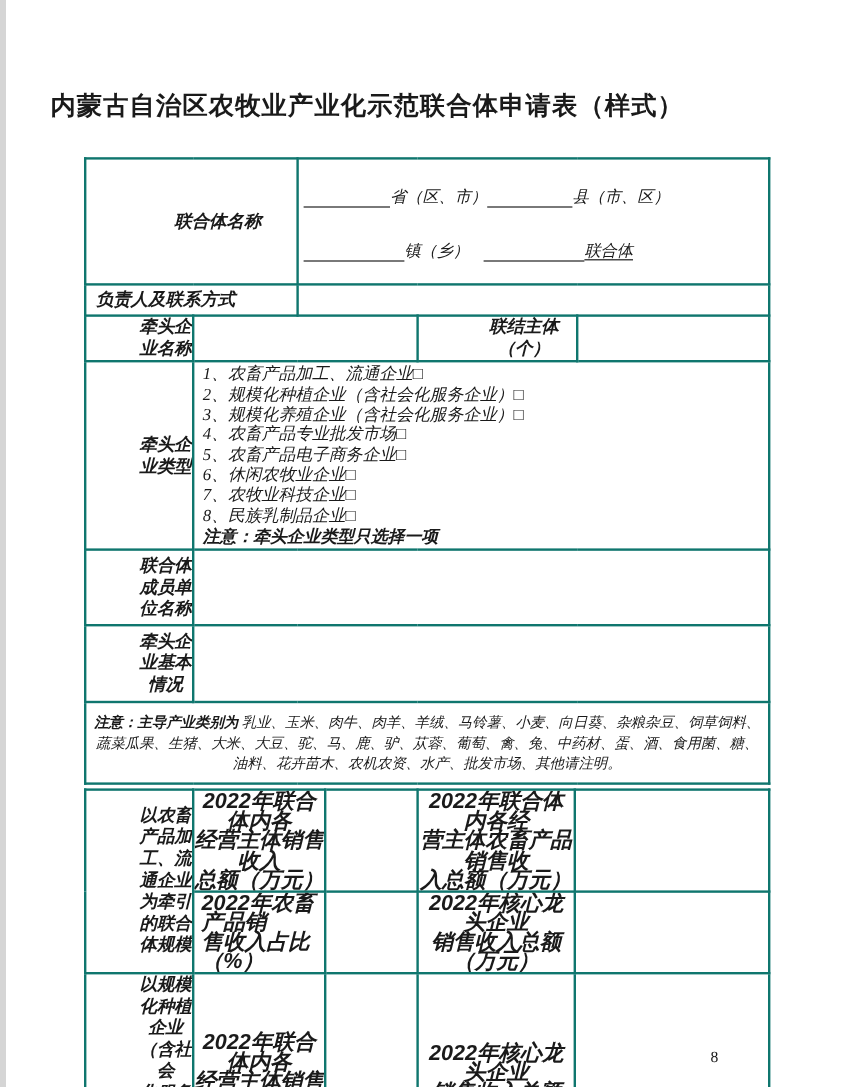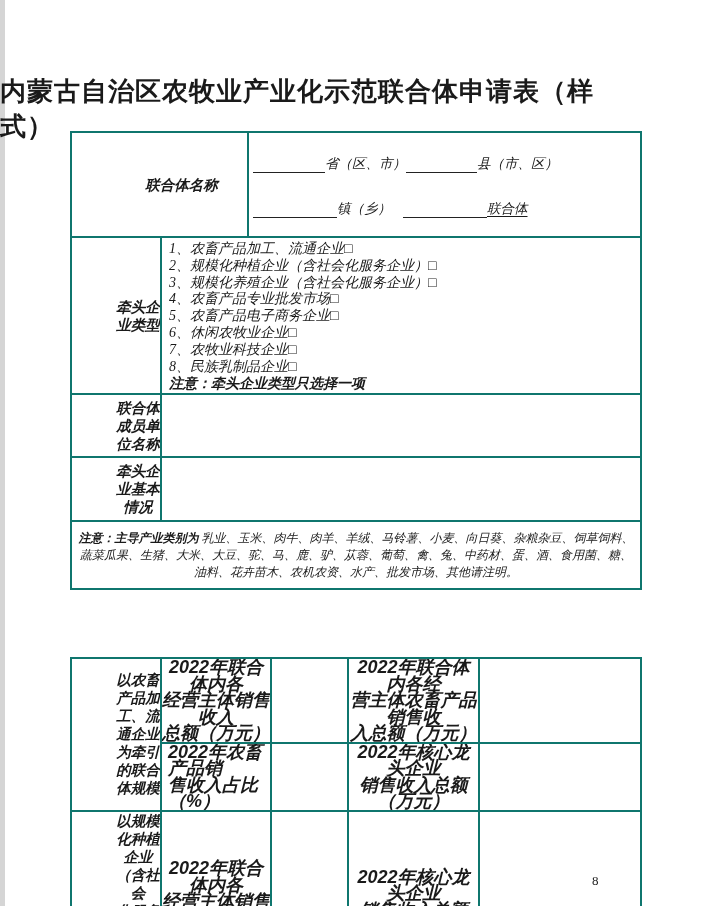--- a/index.html
+++ b/index.html
@@ -2,22 +2,22 @@
 <html><head>
 <meta charset="utf-8">
 <style>
   html,body{margin:0;padding:0;}
   body{
     width:708px;height:906px;background:#ffffff;position:relative;
     font-family:"Liberation Serif", serif;color:#1a1a1a;overflow:hidden;
   }
   .left-strip{position:absolute;left:0;top:0;width:5px;height:906px;background:#d5d5d5;}
   .title{
-    position:absolute;top:74px;left:0;width:612px;text-align:left;
-    font-family:"Liberation Serif", serif;font-weight:bold;font-size:26px;letter-spacing:1px;
+    position:absolute;top:74px;left:0;width:612px;text-align:center;
+    font-family:"Liberation Serif", serif;font-weight:bold;font-size:21px;letter-spacing:1px;
   }
   table.t{
     position:absolute;left:70px;border-collapse:collapse;table-layout:fixed;width:570px;
   }
   #t1{top:131px;}
   #t2{top:657px;}
   td{border:2px solid #0f766e;vertical-align:middle;padding:0;overflow:hidden;font-style:italic;}
   .lbl{
     font-family:"Liberation Sans", sans-serif;font-weight:bold;font-size:14.5px;
     text-align:center;line-height:18px;white-space:pre-line;padding-left:44px;
@@ -59,20 +59,30 @@
       <col style="width:133px">
       <col style="width:160px">
   </colgroup>
   <tbody>
       <tr>
     <td colspan="2" class="lbl" style="height:103px">联合体名称</td>
     <td colspan="3" class="namecell">
       <div class="nline"><span class="blank w72"></span><span>省（区、市）</span><span class="blank w71"></span><span>县（市、区）</span></div>
       <div class="nline nline2"><span class="blank w84"></span><span>镇（乡）</span><span class="blank w84 gapL"></span><span class="ul">联合体</span></div>
     </td>
+  </tr>
+  <tr>
+    <td colspan="2" class="lbl lblleft" style="height:24px">负责人及联系方式</td>
+    <td colspan="3"></td>
+  </tr>
+  <tr>
+    <td class="lbl" style="height:27px">牵头企业名称</td>
+    <td colspan="2"></td>
+    <td class="lbl">联结主体（个）</td>
+    <td></td>
   </tr>
   <tr>
     <td class="lbl" style="height:155px">牵头企业类型</td>
     <td colspan="4" class="list">
       <div class="item">1、农畜产品加工、流通企业□</div>
       <div class="item">2、规模化种植企业（含社会化服务企业）□</div>
       <div class="item">3、规模化养殖企业（含社会化服务企业）□</div>
       <div class="item">4、农畜产品专业批发市场□</div>
       <div class="item">5、农畜产品电子商务企业□</div>
       <div class="item">6、休闲农牧业企业□</div>

